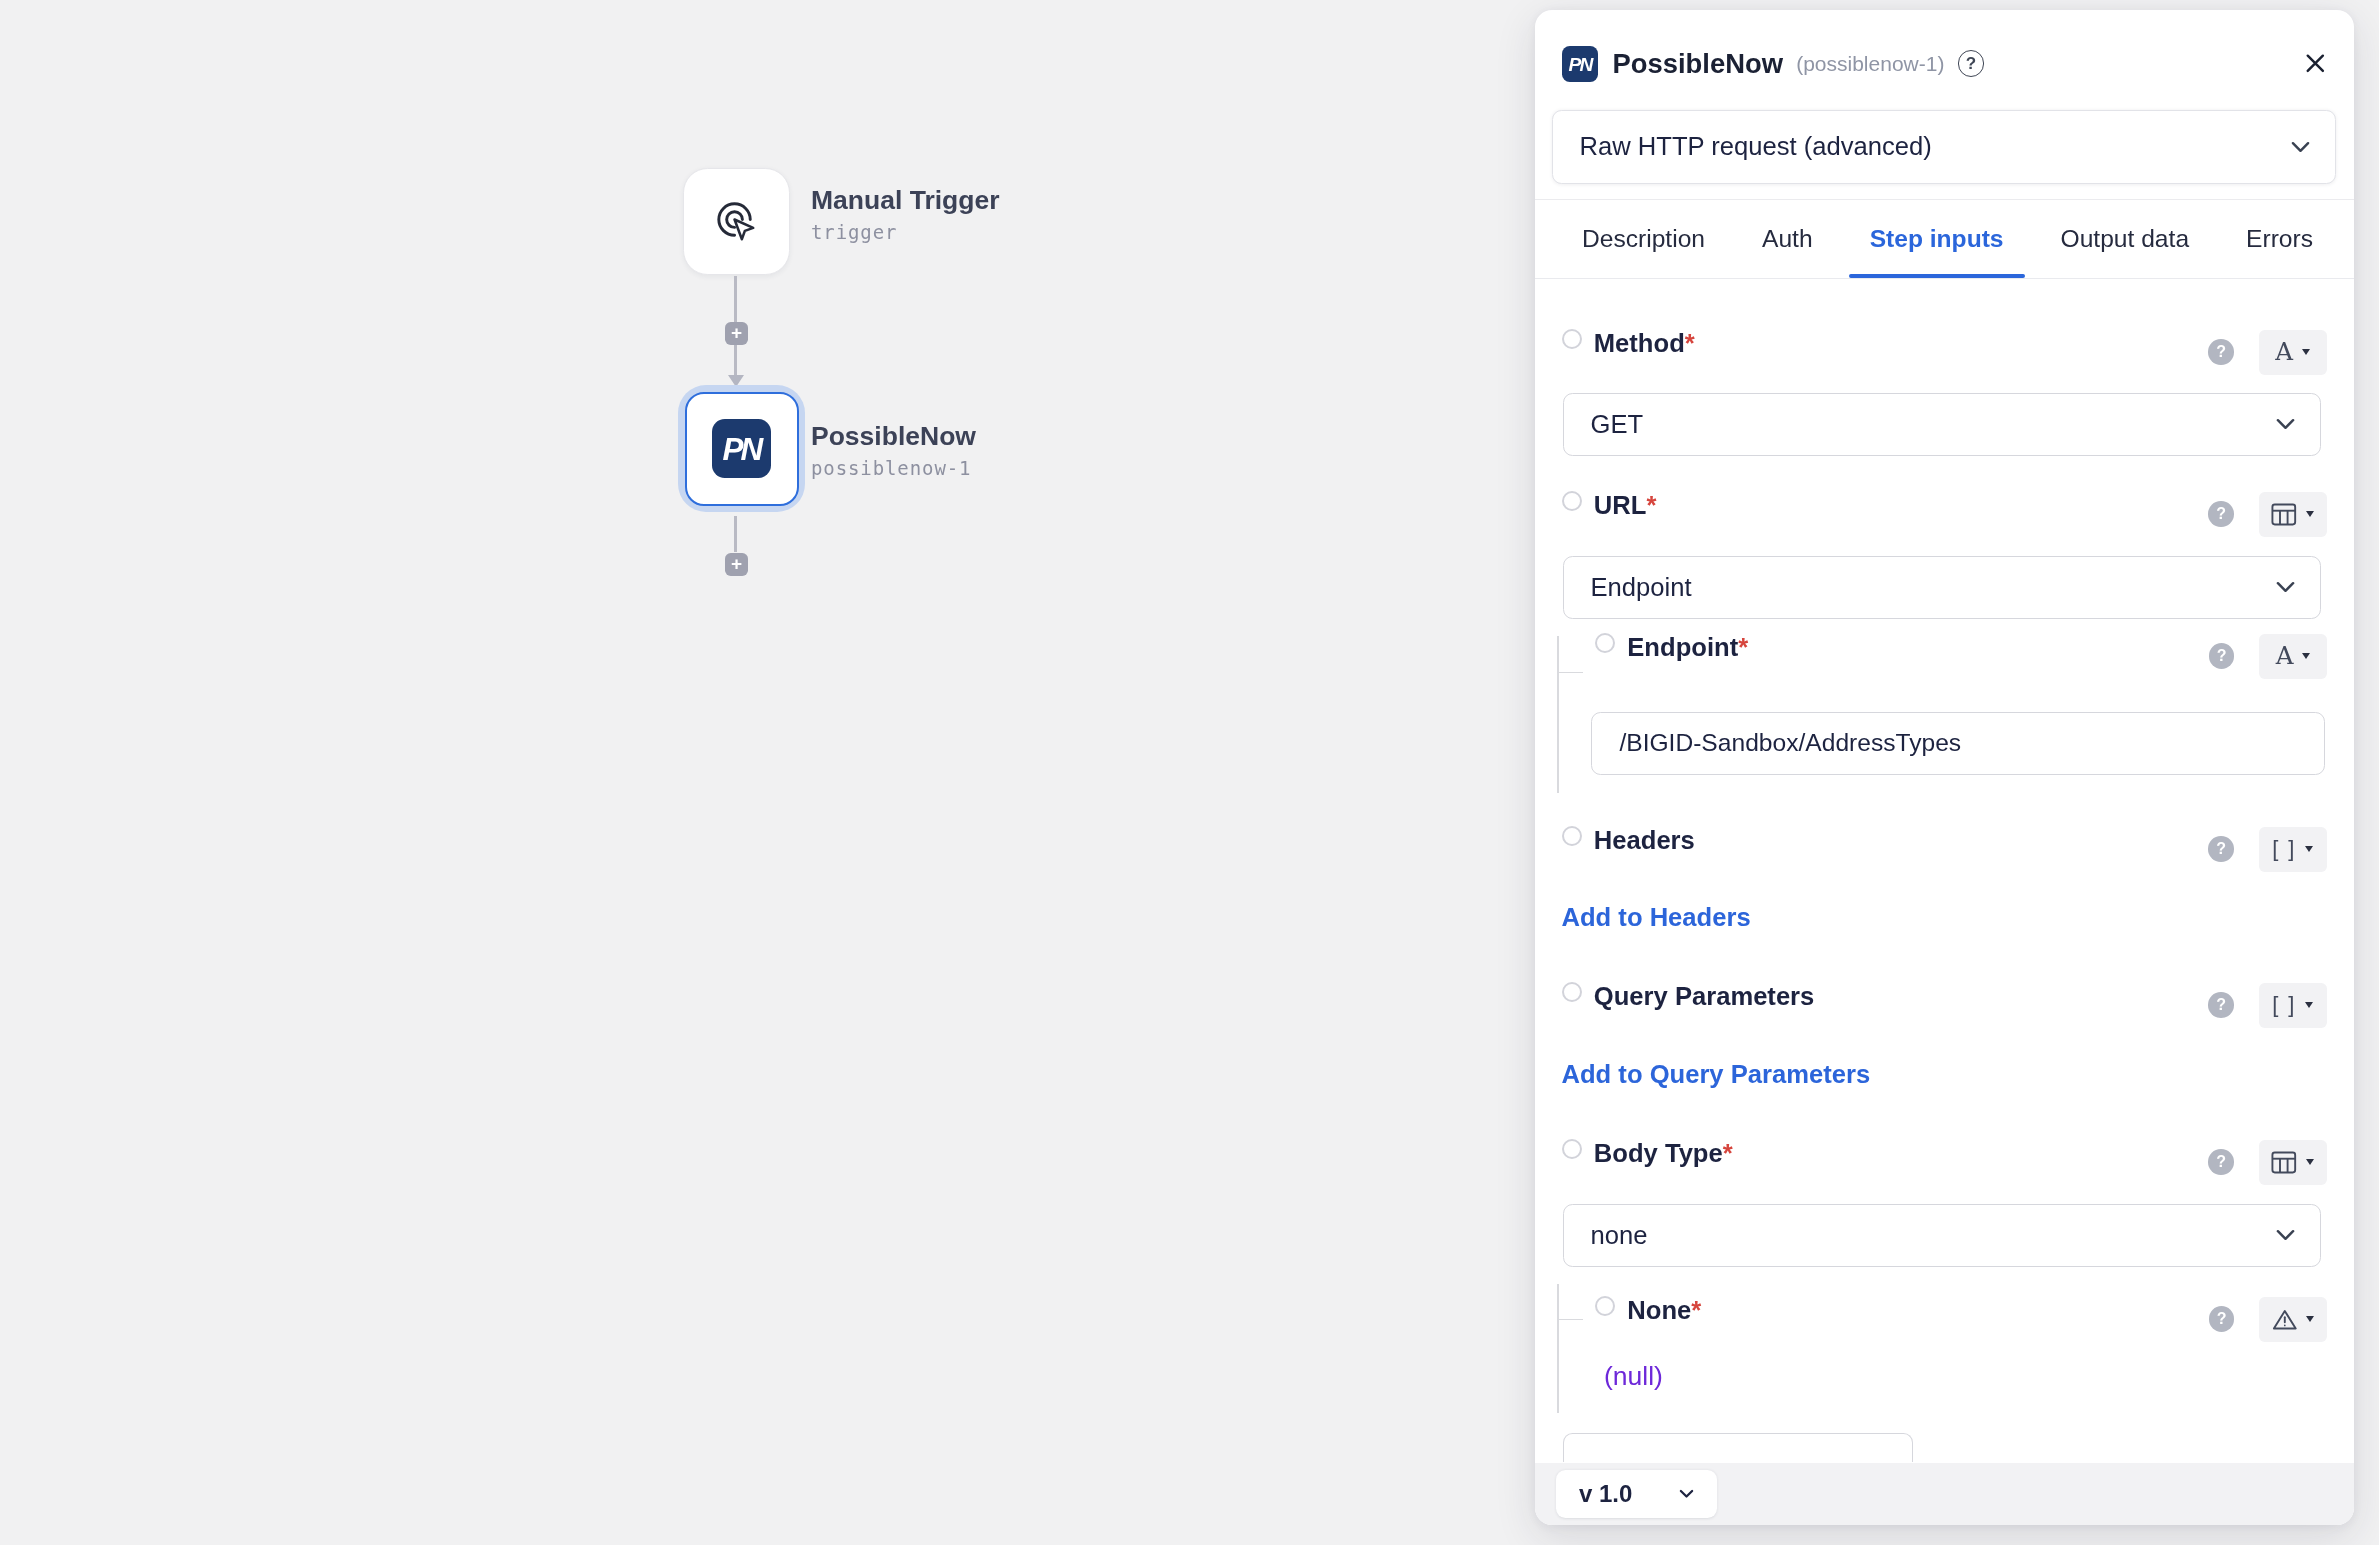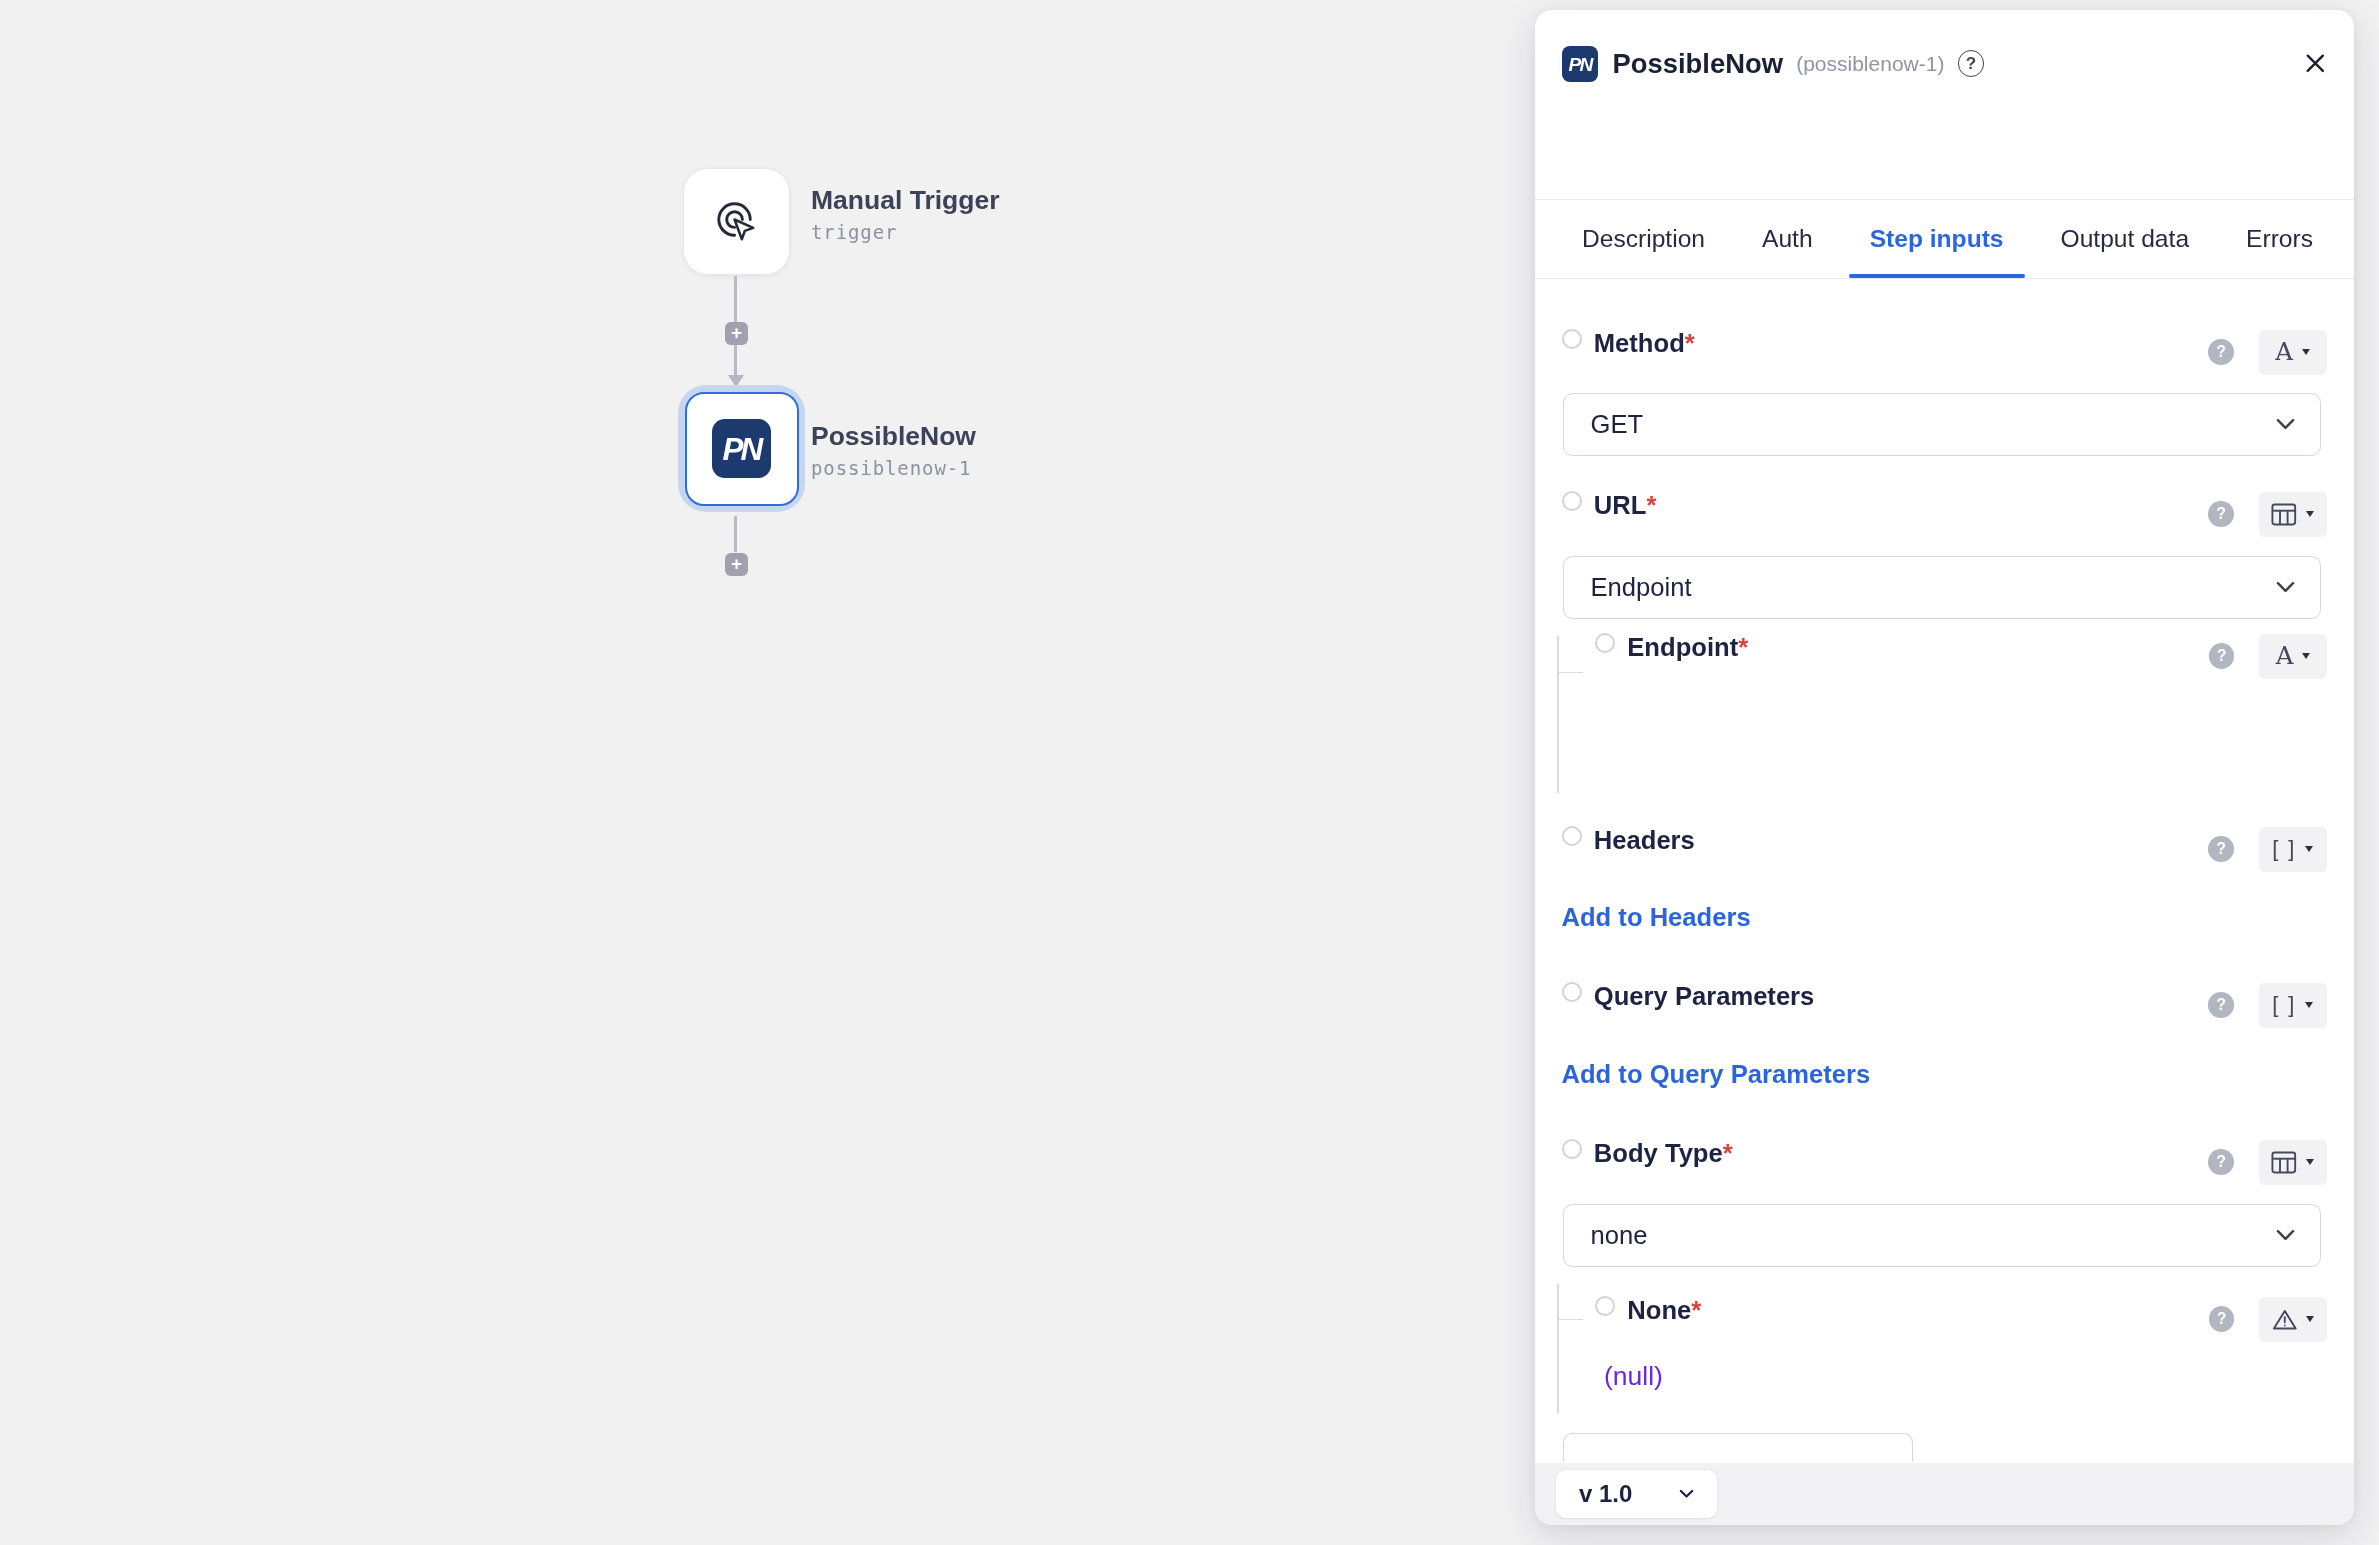--- a/index.html
+++ b/index.html
@@ -121,20 +121,28 @@
       <span class="hdr-title">PossibleNow</span>
       <span class="hdr-instance">(possiblenow-1)</span>
       <span class="hdr-help">?</span>
       <span class="hdr-close">
         <svg width="24.6" height="24.6" viewBox="0 0 26 26">
             <path d="M5 5 L21 21 M21 5 L5 21" stroke="#1a2030" stroke-width="2.6" stroke-linecap="round"></path>
           </svg>
       </span>
     </div>
 
+    <div class="op-select">
+      <span class="val">Raw HTTP request (advanced)</span>
+      <span class="sel-chevron">
+        <svg width="19" height="11.4" viewBox="0 0 20 12">
+            <path d="M2 2 L10 10 L18 2" fill="none" stroke="#3a4252" stroke-width="2.6" stroke-linecap="round" stroke-linejoin="round"></path>
+          </svg>
+      </span>
+    </div>
 
     <div class="divider-top"></div>
 
     <div class="tabs">
       <div class="tab">Description</div>
       <div class="tab">Auth</div>
       <div class="tab active">Step inputs</div>
       <div class="tab">Output data</div>
       <div class="tab">Errors</div>
     </div>
@@ -192,20 +200,21 @@
       <span class="radio-circle"></span>
       <span class="f-label"><span>Endpoint</span><span class="req">*</span></span>
       <span class="row-right">
         <span class="help-dot">?</span>
         <span class="type-box">
           <span class="glyph-a">A</span>
           <span class="caret"></span>
         </span>
       </span>
     </div>
+    <input class="text-input" style="top: 702px;" value="/BIGID-Sandbox/AddressTypes">
 
     <div class="field-row" style="top:816px;">
       <span class="radio-circle"></span>
       <span class="f-label"><span>Headers</span></span>
       <span class="row-right">
         <span class="help-dot">?</span>
         <span class="type-box">
           <span class="glyph-br">[ ]</span>
           <span class="caret"></span>
         </span>

